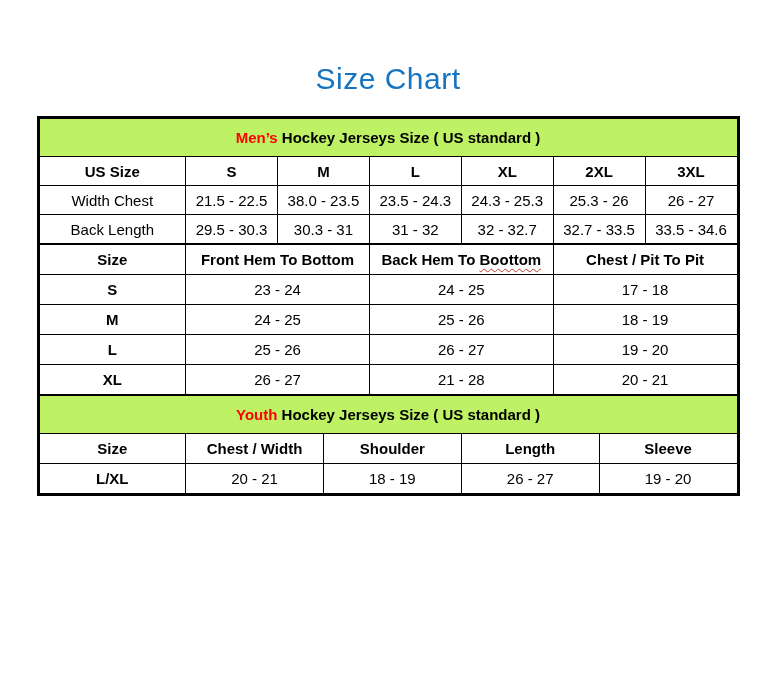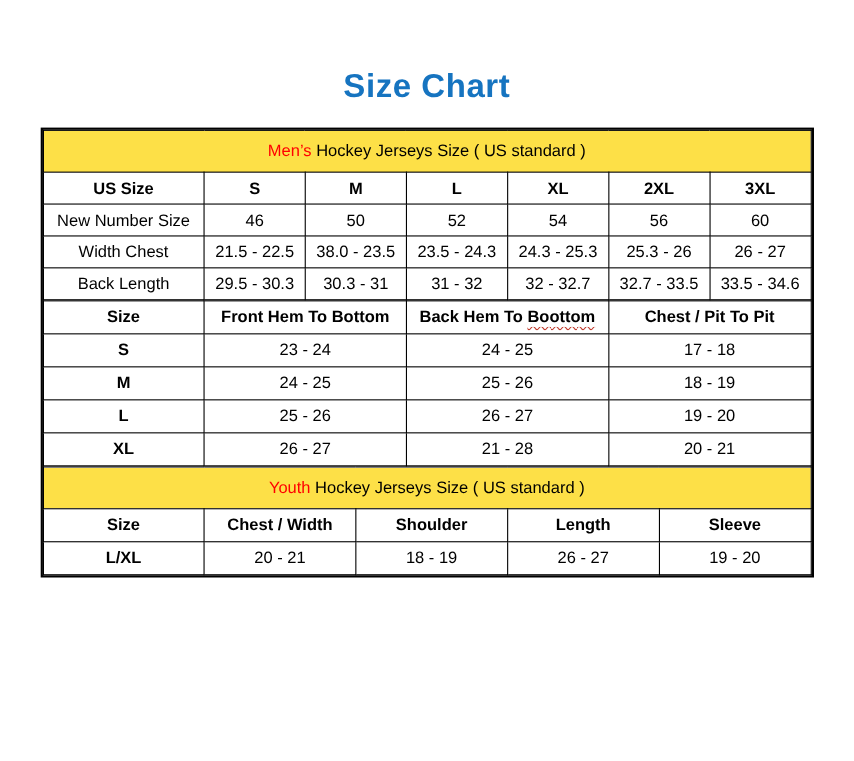--- a/index.html
+++ b/index.html
@@ -7,21 +7,21 @@
     padding: 0;
     background: #ffffff;
     width: 776px;
     height: 692px;
     font-family: "Liberation Sans", sans-serif;
     overflow: hidden;
   }
   .page-title {
     text-align: center;
     font-size: 30px;
-    font-weight: bold;
+    font-weight: normal;
     color: #1674c0;
     margin: 62px 0 0 0;
     line-height: 34px;
     letter-spacing: 0.5px;
   }
   .tables-wrap {
     width: 699px;
     margin: 20px auto 0 auto;
     border: 2px solid #000000;
   }
@@ -38,23 +38,23 @@
     font-size: 15px;
     padding: 1px 2px;
     overflow: hidden;
     white-space: nowrap;
   }
   table.size-table th { font-weight: bold; }
   .tbl-mens td, .tbl-mens th { height: 26px; }
   .tbl-womens td, .tbl-womens th { height: 27px; }
   .tbl-youth td, .tbl-youth th { height: 27px; }
   td.banner {
-    background: #fde047;
+    background: #bef264;
     font-size: 17px;
-    font-weight: normal;
+    font-weight: bold;
     height: 35px !important;
     border-top: 2px solid #000000;
     border-bottom: 2px solid #000000;
   }
   td.banner .accent { color: #ff0000; }
   .misspell {
     text-decoration: underline wavy #c0392b;
     text-decoration-thickness: 1px;
     text-underline-offset: 3px;
   }
@@ -81,29 +81,20 @@
           <td colspan="7" class="banner"><span class="accent">Men’s</span> Hockey Jerseys Size ( US standard )</td>
         </tr>
         <tr>
           <th>US Size</th>
           <th>S</th>
           <th>M</th>
           <th>L</th>
           <th>XL</th>
           <th>2XL</th>
           <th>3XL</th>
-        </tr>
-        <tr>
-          <td class="row-label">New Number Size</td>
-          <td class="value-cell">46</td>
-          <td class="value-cell">50</td>
-          <td class="value-cell">52</td>
-          <td class="value-cell">54</td>
-          <td class="value-cell">56</td>
-          <td class="value-cell">60</td>
         </tr>
         <tr>
           <td class="row-label">Width Chest</td>
           <td class="value-cell">21.5 - 22.5</td>
           <td class="value-cell">38.0 - 23.5</td>
           <td class="value-cell">23.5 - 24.3</td>
           <td class="value-cell">24.3 - 25.3</td>
           <td class="value-cell">25.3 - 26</td>
           <td class="value-cell">26 - 27</td>
         </tr>

